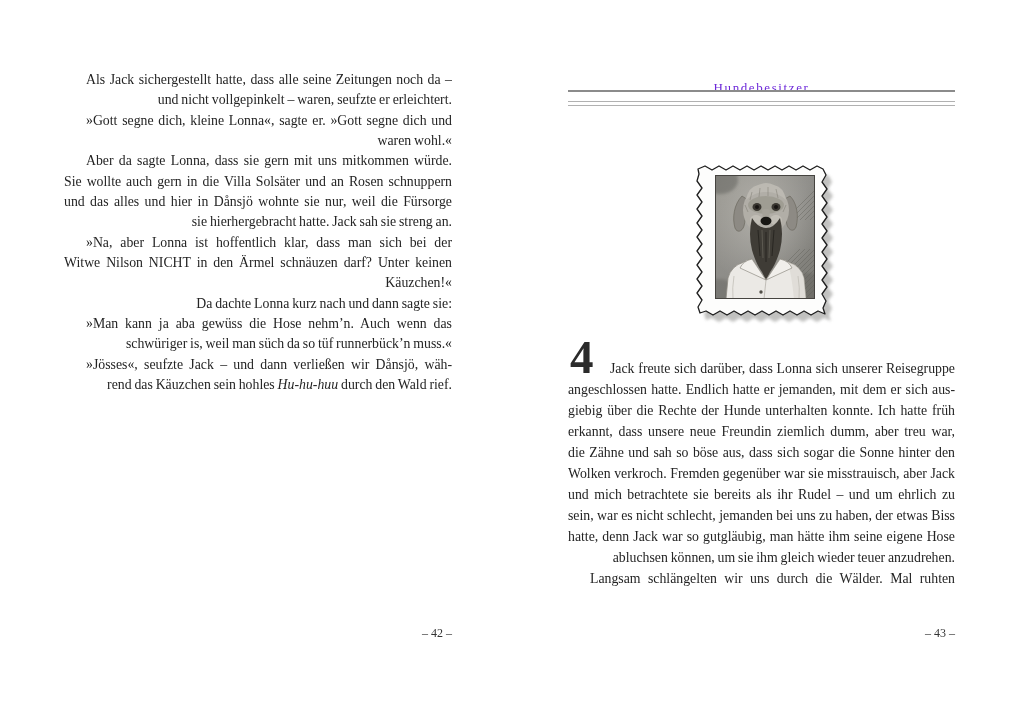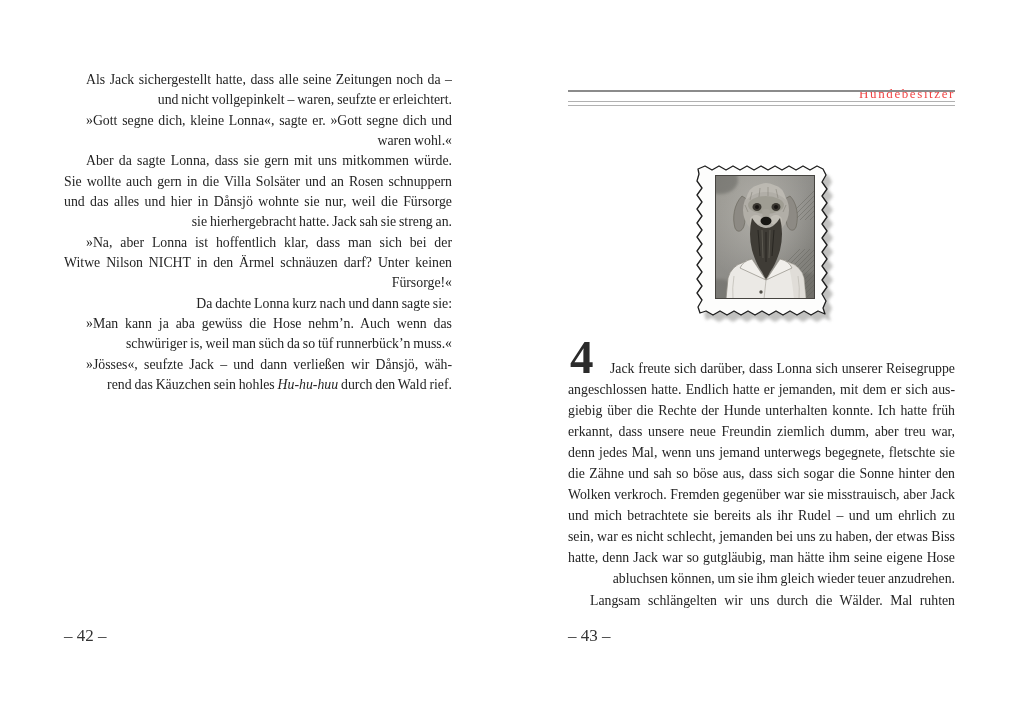--- a/index.html
+++ b/index.html
@@ -14,33 +14,33 @@
   .ln{display:block;}
   .j{text-align:justify;text-align-last:justify;}
   .end{text-align:right;}
   .ind{padding-left:22px;}
   .ln1{padding-left:42px;}
   em{font-style:italic;}
   
   .left-text{left:64px;top:70px;width:388px;line-height:20.35px;}
   
   .running-head{
-    position:absolute;left:568px;top:86px;width:387px;text-align:right;
-    font-size:13px;letter-spacing:1.6px;color:#ef4444;line-height:15px;
+    position:absolute;left:568px;top:80px;width:387px;text-align:center;
+    font-size:13px;letter-spacing:1.6px;color:#6d28d9;line-height:15px;
   }
   .rule-single{position:absolute;left:568px;top:90px;width:387px;height:2px;background:#8b8b8b;}
   .rule-double{position:absolute;left:568px;top:101px;width:387px;height:3px;
     border-top:1px solid #b1b1b1;border-bottom:1px solid #b1b1b1;}
   .chapter-text{left:568px;top:358px;width:387px;line-height:21.05px;position:absolute;}
   .dropcap{
     position:absolute;left:2px;top:-24px;font-size:47px;font-weight:bold;
     line-height:1;color:#2b2b2b;
   }
   
-  .folio{position:absolute;top:626px;font-size:17px;color:#333;text-align:left;}
+  .folio{position:absolute;top:626px;font-size:12px;color:#333;text-align:right;}
   .folio-left{left:64px;width:388px;}
   .folio-right{left:568px;width:387px;}
   
   .illus{position:absolute;left:690px;top:160px;width:150px;height:172px;}
 </style>
 </head>
 <body>
 
 <div>
 
@@ -49,21 +49,21 @@
       <div class="ln ind j">Als Jack sichergestellt hatte, dass alle seine Zeitungen noch da –</div>
       <div class="ln end">und nicht vollgepinkelt – waren, seufzte er erleichtert.</div>
       <div class="ln ind j">»Gott segne dich, kleine Lonna«, sagte er. »Gott segne dich und</div>
       <div class="ln end">waren wohl.«</div>
       <div class="ln ind j">Aber da sagte Lonna, dass sie gern mit uns mitkommen würde.</div>
       <div class="ln j">Sie wollte auch gern in die Villa Solsäter und an Rosen schnuppern</div>
       <div class="ln j">und das alles und hier in Dånsjö wohnte sie nur, weil die Fürsorge</div>
       <div class="ln end">sie hierhergebracht hatte. Jack sah sie streng an.</div>
       <div class="ln ind j">»Na, aber Lonna ist hoffentlich klar, dass man sich bei der</div>
       <div class="ln j">Witwe Nilson NICHT in den Ärmel schnäuzen darf? Unter keinen</div>
-      <div class="ln end">Fürsorge!«</div>
+      <div class="ln end">Käuzchen!«</div>
       <div class="ln ind end">Da dachte Lonna kurz nach und dann sagte sie:</div>
       <div class="ln ind j">»Man kann ja aba gewüss die Hose nehm’n. Auch wenn das</div>
       <div class="ln end">schwüriger is, weil man süch da so tüf runnerbück’n muss.«</div>
       <div class="ln ind j">»Jösses«, seufzte Jack – und dann verließen wir Dånsjö, wäh-</div>
       <div class="ln end"><span>rend das Käuzchen sein hohles </span><em>Hu-hu-huu</em><span> durch den Wald rief.</span></div>
     </div>
     <div class="folio folio-left">– 42 –</div>
   </section>
 
   <section class="page">
@@ -169,21 +169,20 @@
       </g>
       <rect x="25.5" y="15.5" width="99" height="123" fill="none" stroke="#45433f" stroke-width="1"></rect>
     </svg>
 
     <div class="textblock chapter-text">
       <span class="dropcap">4</span>
       <div class="ln j ln1">Jack freute sich darüber, dass Lonna sich unserer Reisegruppe</div>
       <div class="ln j">angeschlossen hatte. Endlich hatte er jemanden, mit dem er sich aus-</div>
       <div class="ln j">giebig über die Rechte der Hunde unterhalten konnte. Ich hatte früh</div>
       <div class="ln j">erkannt, dass unsere neue Freundin ziemlich dumm, aber treu war,</div>
-      <div class="ln j">denn jedes Mal, wenn uns jemand unterwegs begegnete, fletschte sie</div>
       <div class="ln j">die Zähne und sah so böse aus, dass sich sogar die Sonne hinter den</div>
       <div class="ln j">Wolken verkroch. Fremden gegenüber war sie misstrauisch, aber Jack</div>
       <div class="ln j">und mich betrachtete sie bereits als ihr Rudel – und um ehrlich zu</div>
       <div class="ln j">sein, war es nicht schlecht, jemanden bei uns zu haben, der etwas Biss</div>
       <div class="ln j">hatte, denn Jack war so gutgläubig, man hätte ihm seine eigene Hose</div>
       <div class="ln end">abluchsen können, um sie ihm gleich wieder teuer anzudrehen.</div>
       <div class="ln ind j">Langsam schlängelten wir uns durch die Wälder. Mal ruhten</div>
     </div>
 
     <div class="folio folio-right">– 43 –</div>

